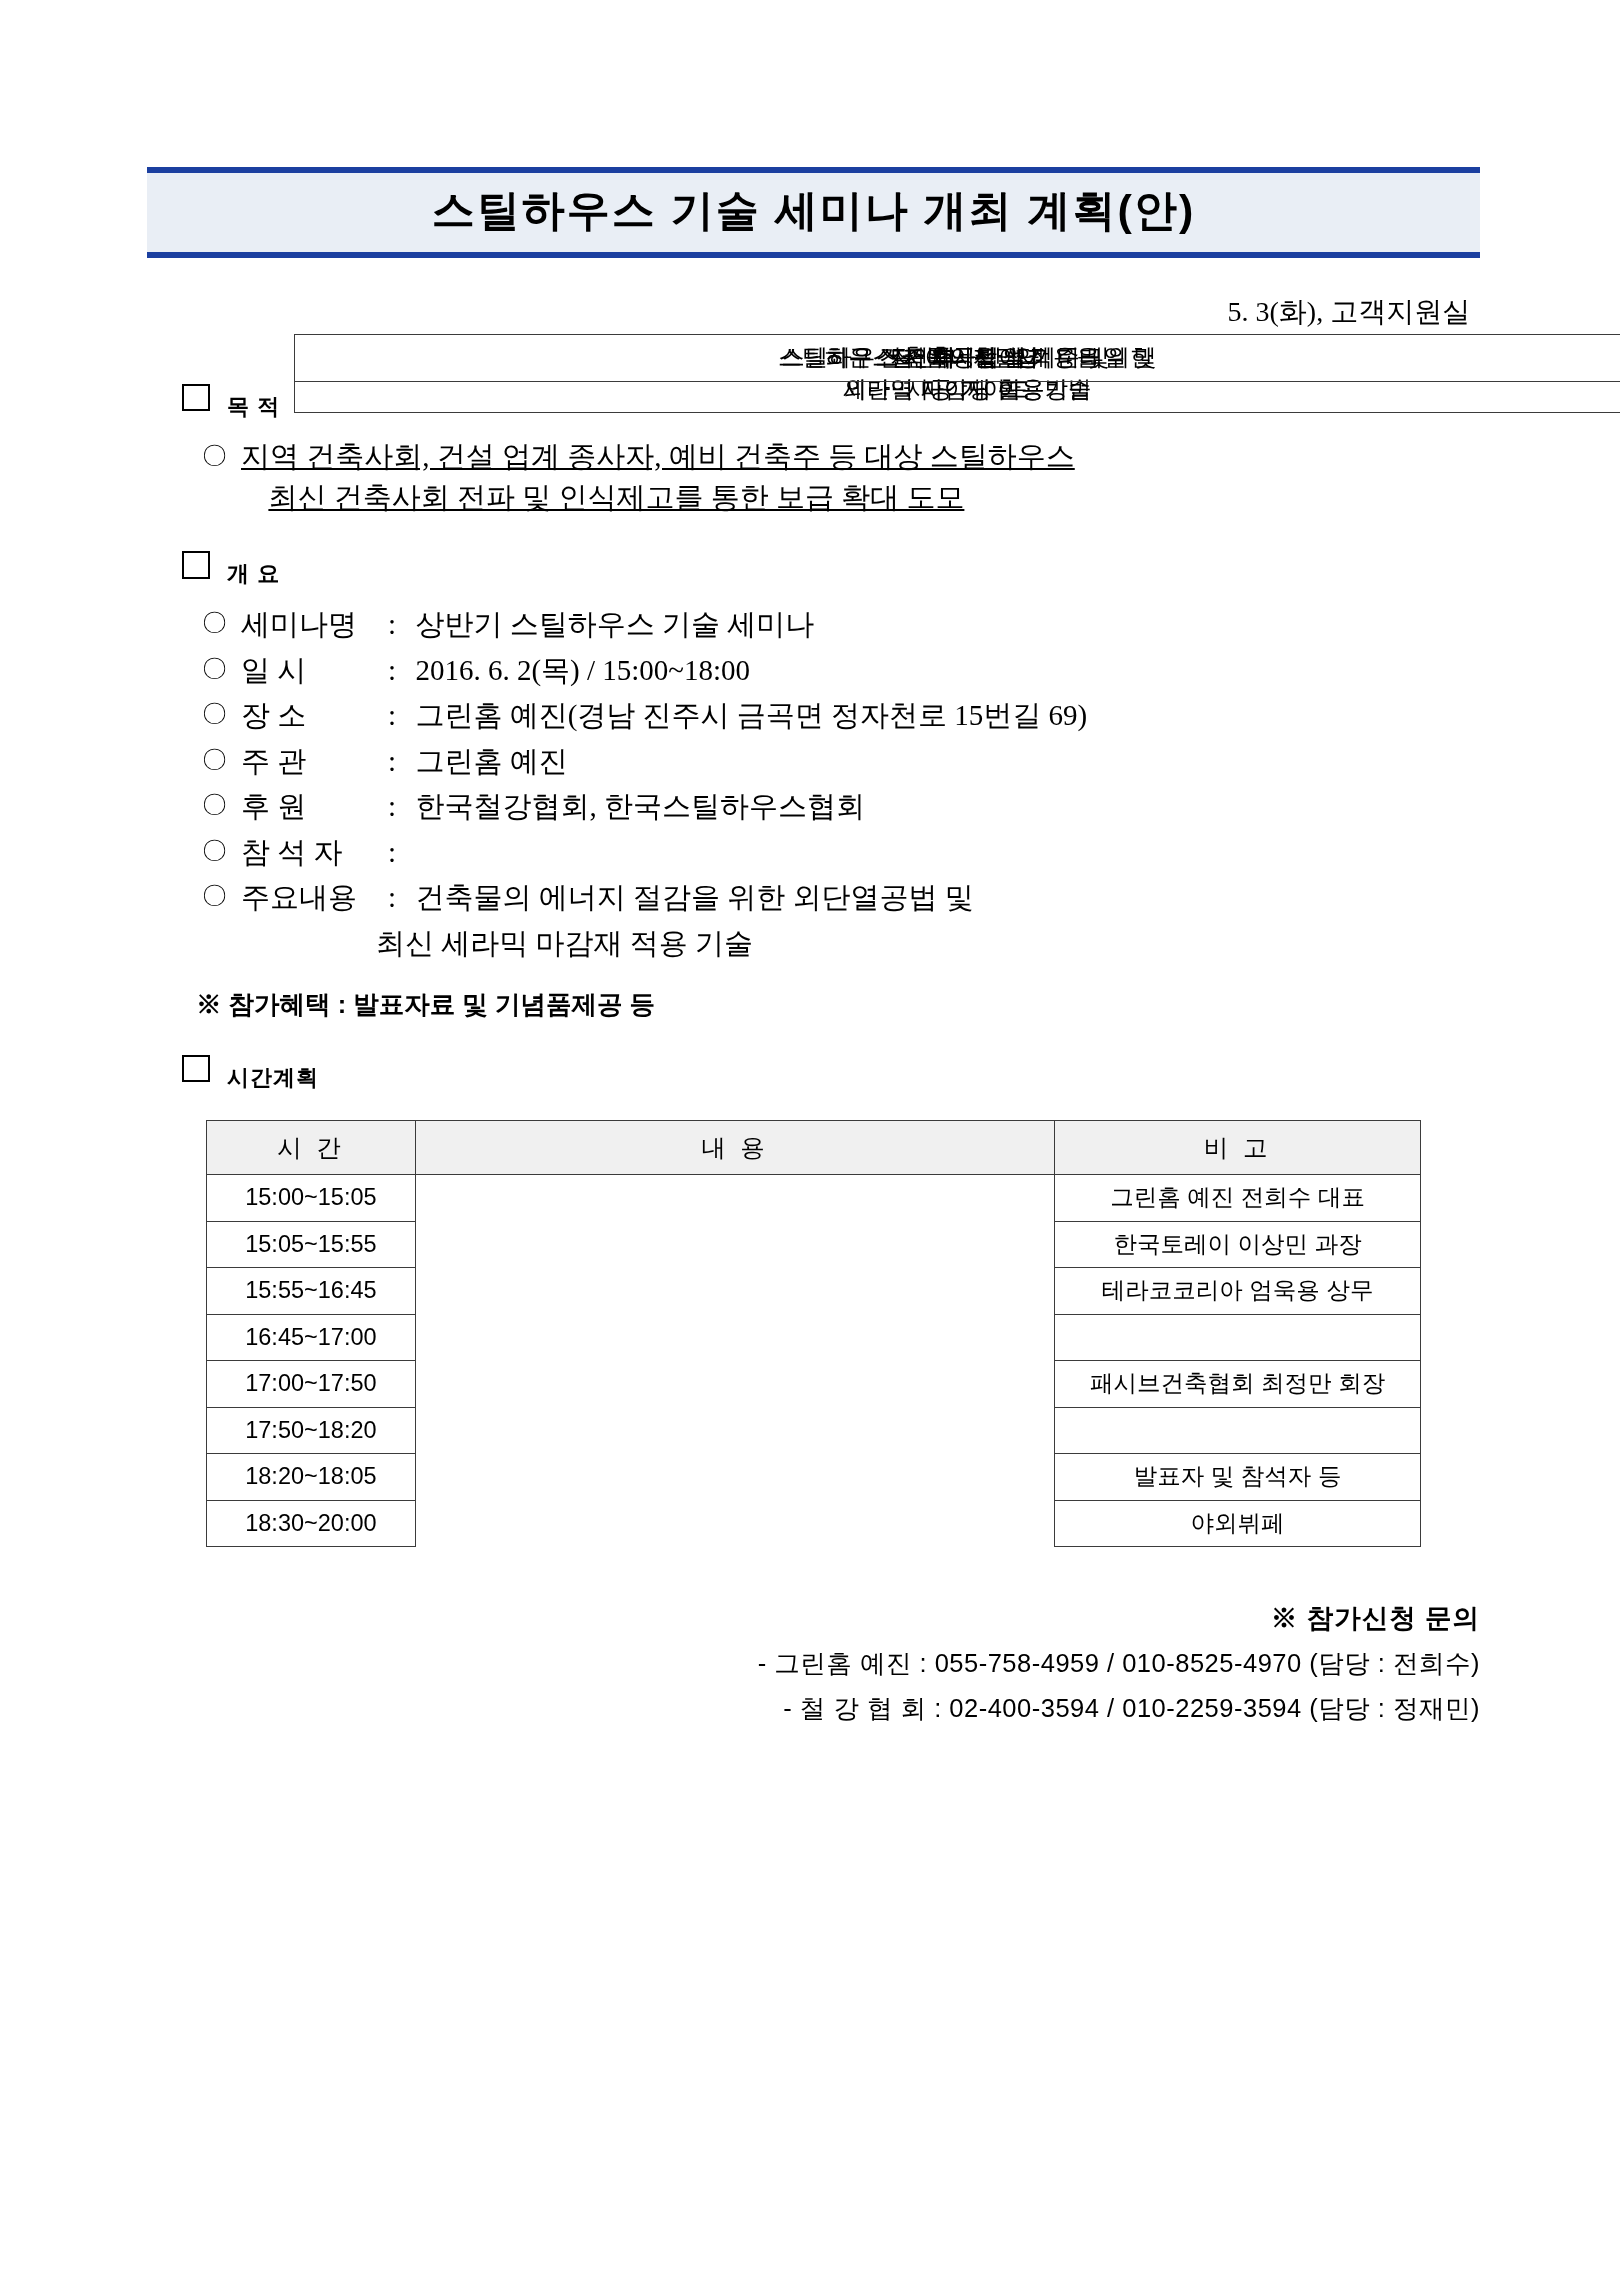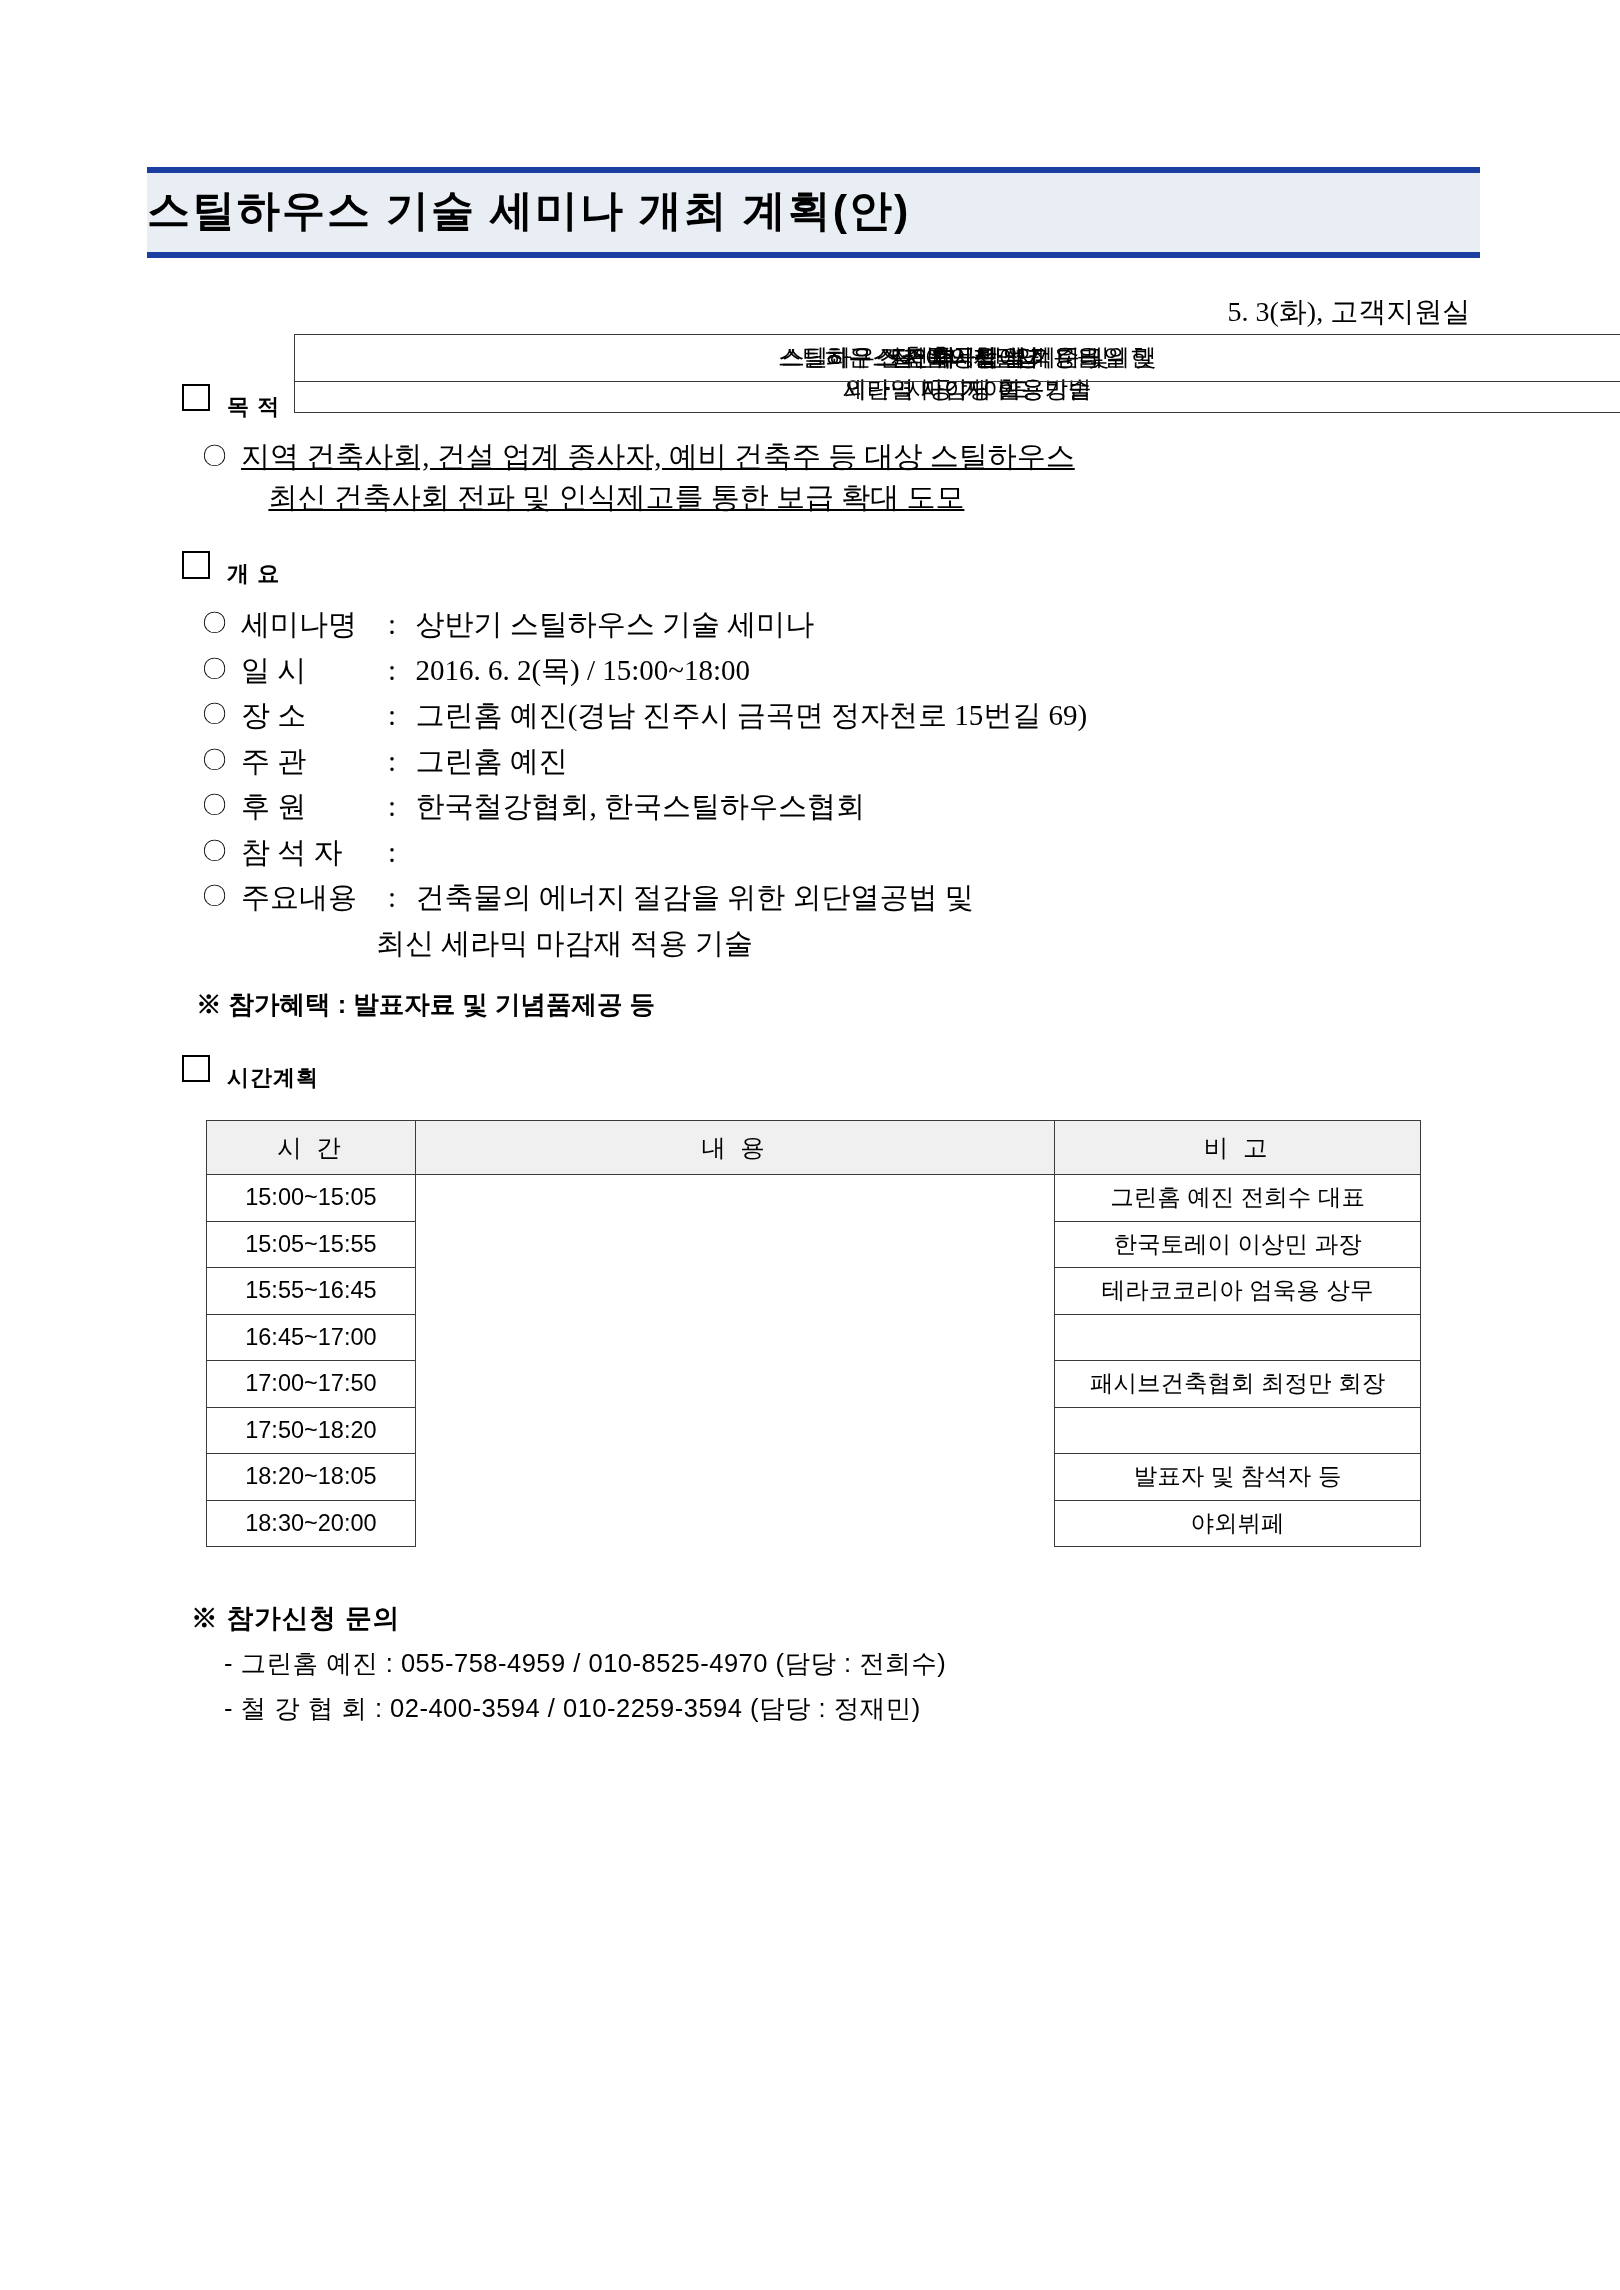--- a/index.html
+++ b/index.html
@@ -25,20 +25,21 @@
     left: 147px;
     top: 167px;
     width: 1333px;
   }
 
   
   .title-banner {
     border-top: 6.9px solid #1b3fa0;
     border-bottom: 6.9px solid #1b3fa0;
     background: #e9eef5;
+    text-align: center;
     padding: 13.7px 0 17.6px 0;
     margin: 0 0 0 0;
   }
   .title-banner .title-text {
     font-family: "Liberation Sans", sans-serif;
     font-weight: bold;
     font-size: 43px;
     letter-spacing: 2px;
     color: #000;
     display: block;
@@ -155,20 +156,21 @@
   table.schedule td.time { width: 196px; white-space: nowrap; }
   table.schedule td.remark { width: 353px; }
   table.schedule td.content { }
   .spread-txt { letter-spacing: 5.9px; }
 
   
   .footer-block {
     margin-top: 53px;
     margin-left: 44px;
     font-family: "Liberation Sans", sans-serif;
+    text-align: right;
   }
   .footer-head {
     font-size: 26.5px;
     font-weight: bold;
     letter-spacing: 1px;
   }
   .footer-line {
     font-size: 25.5px;
     margin-top: 9.8px;
     margin-left: 33px;

